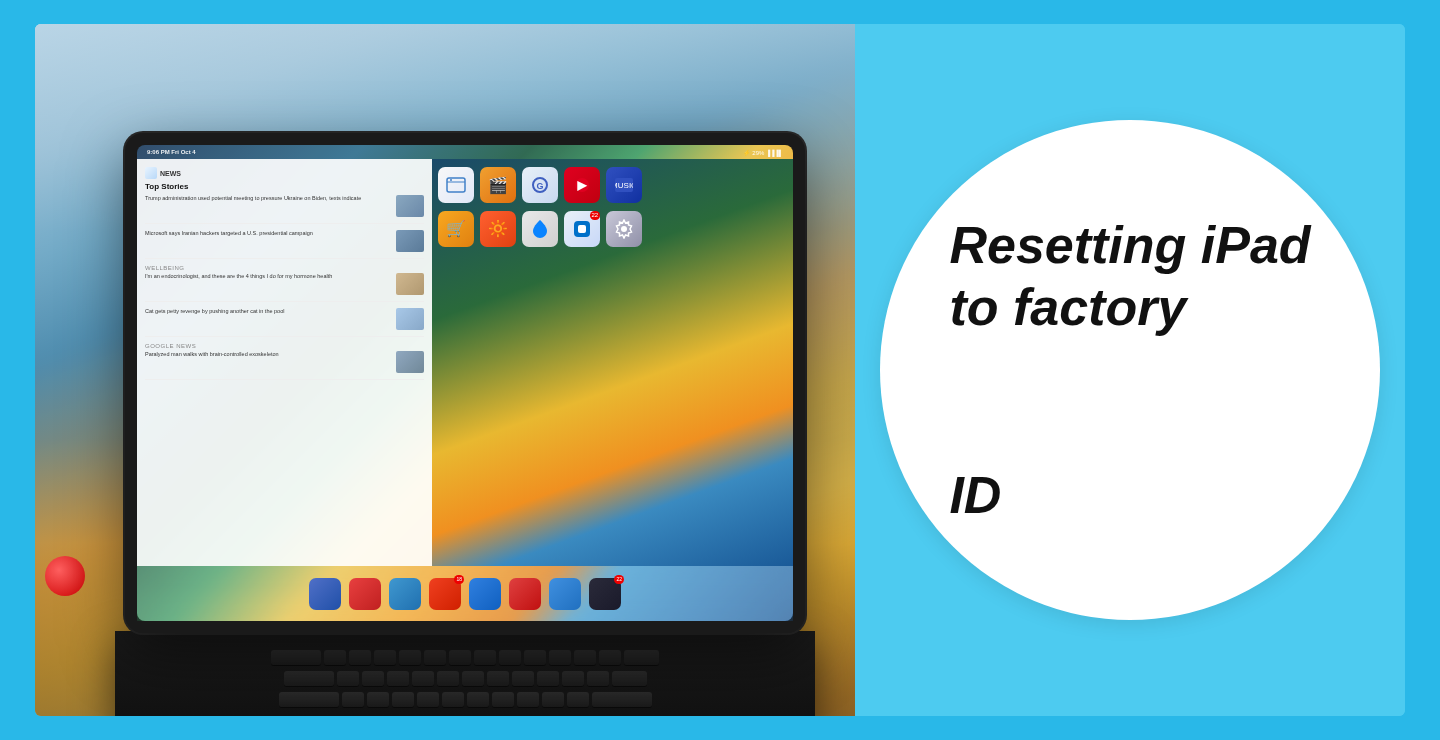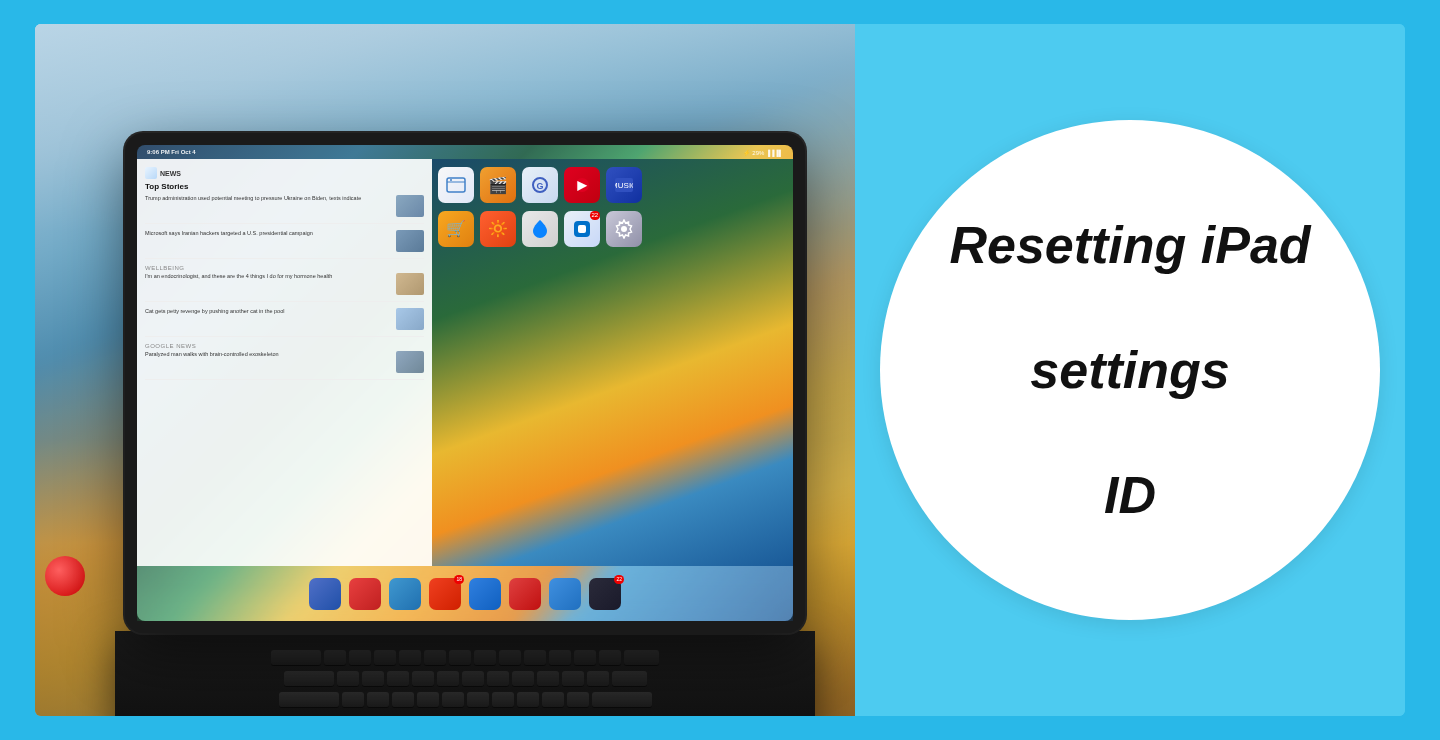--- a/index.html
+++ b/index.html
@@ -321,21 +321,21 @@
       box-shadow: 0 4px 20px rgba(0,0,0,0.1);
     }
 
     .headline-text {
       font-family: Arial, sans-serif;
       font-size: 52px;
       font-weight: 900;
       font-style: italic;
       color: #111;
       line-height: 1.2;
-      text-align: center;
+      text-align: left;
     }
     .app-orange { background: linear-gradient(135deg, #f0a030, #e07010); }
   </style>
 </head>
 <body>
 
 <div class="outer-container">
   <div class="inner-container">
 
     <div class="image-section">
@@ -522,22 +522,22 @@
             <div class="key wider" style="width:60px"></div>
           </div>
         </div>
       </div>
     </div>
 
     <div class="text-section">
       <div class="circle-container">
         <div class="headline-text">
           <span>Resetting iPad</span><br>
+          <span>to factory</span><br>
           <br>
-          <span>settings</span><br>
           <br>
           <span>ID</span>
         </div>
       </div>
     </div>
 
   </div>
 </div>
 
 </body></html>

